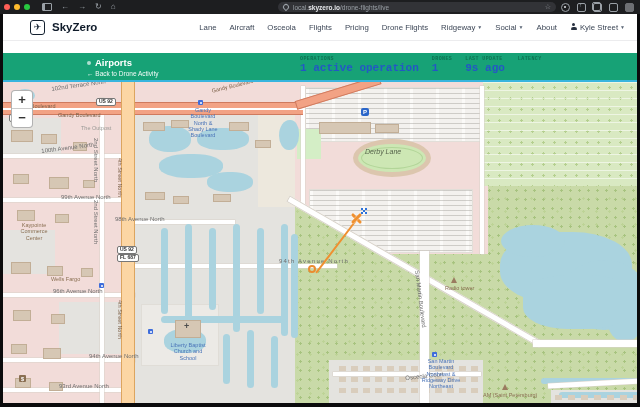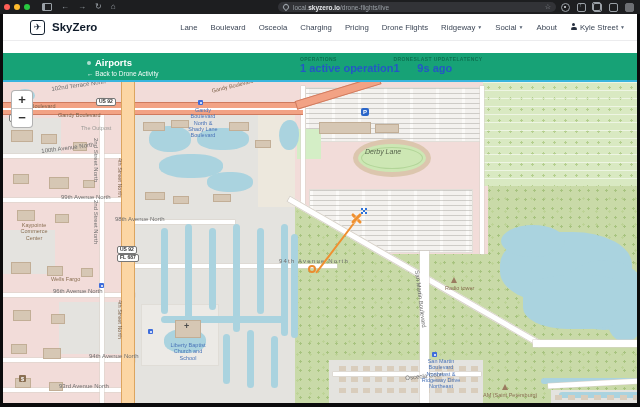--- a/index.html
+++ b/index.html
@@ -35,21 +35,21 @@
   .person{width:8px;height:8px;position:relative;display:inline-block;}
   .person::before{content:"";position:absolute;left:2.4px;top:0;width:3.2px;height:3.2px;border-radius:50%;background:#27303f;}
   .person::after{content:"";position:absolute;left:0.8px;top:3.8px;width:6.4px;height:3.6px;border-radius:3px 3px 1px 1px;background:#27303f;}
   .spacer{height:12px;flex:none;background:#fff;}
   
   .statusbar{height:29px;flex:none;background:#17a276;position:relative;border-bottom:2px solid #38b5de;box-sizing:border-box;}
   .conn{position:absolute;left:84px;top:4px;color:#fff;}
   .conn-line1{display:flex;align-items:center;gap:4px;font-size:9.5px;font-weight:bold;}
   .conn-dot{width:4px;height:4px;border-radius:50%;background:rgba(255,255,255,.65);}
   .backlink{font-size:6.5px;margin-top:2px;opacity:.95;cursor:pointer;}
-  .stats{position:absolute;left:297px;top:3px;display:flex;align-items:flex-start;gap:0;}
+  .stats{position:absolute;left:297px;top:3px;display:flex;align-items:flex-start;gap:13px;font-family:Liberation Mono, monospace;}
   .stat{display:flex;flex-direction:column;}
   .slabel{font-size:5px;letter-spacing:.4px;color:rgba(4,73,50,.55);font-weight:bold;text-transform:uppercase;height:6px;}
   .srow{display:flex;align-items:baseline;gap:4px;}
   .svalue{font-size:11px;font-weight:bold;color:#2457c5;white-space:nowrap;}
   .ssuffix{font-size:5.5px;color:#eafaf2;white-space:nowrap;}
   
   .map{position:relative;flex:1;background:#efece5;overflow:hidden;}
   .map *{position:absolute;box-sizing:border-box;}
   .zone{pointer-events:none;}
   .forest{background-color:#c9daa8;
@@ -138,27 +138,27 @@
   <div class="page">
 
     <header class="nav">
       <span class="logo">✈</span>
       <span class="brand">SkyZero</span>
       <div class="navitems" id="nav-items">
           <div class="navitem">
             <span>Lane</span>
           </div>
           <div class="navitem">
-            <span>Boulevard</span>
+            <span>Aircraft</span>
           </div>
           <div class="navitem">
             <span>Osceola</span>
           </div>
           <div class="navitem">
-            <span>Charging</span>
+            <span>Flights</span>
           </div>
           <div class="navitem">
             <span>Pricing</span>
           </div>
           <div class="navitem">
             <span>Drone Flights</span>
           </div>
           <div class="navitem">
             <span>Ridgeway</span>
             <span class="caret">▼</span>

